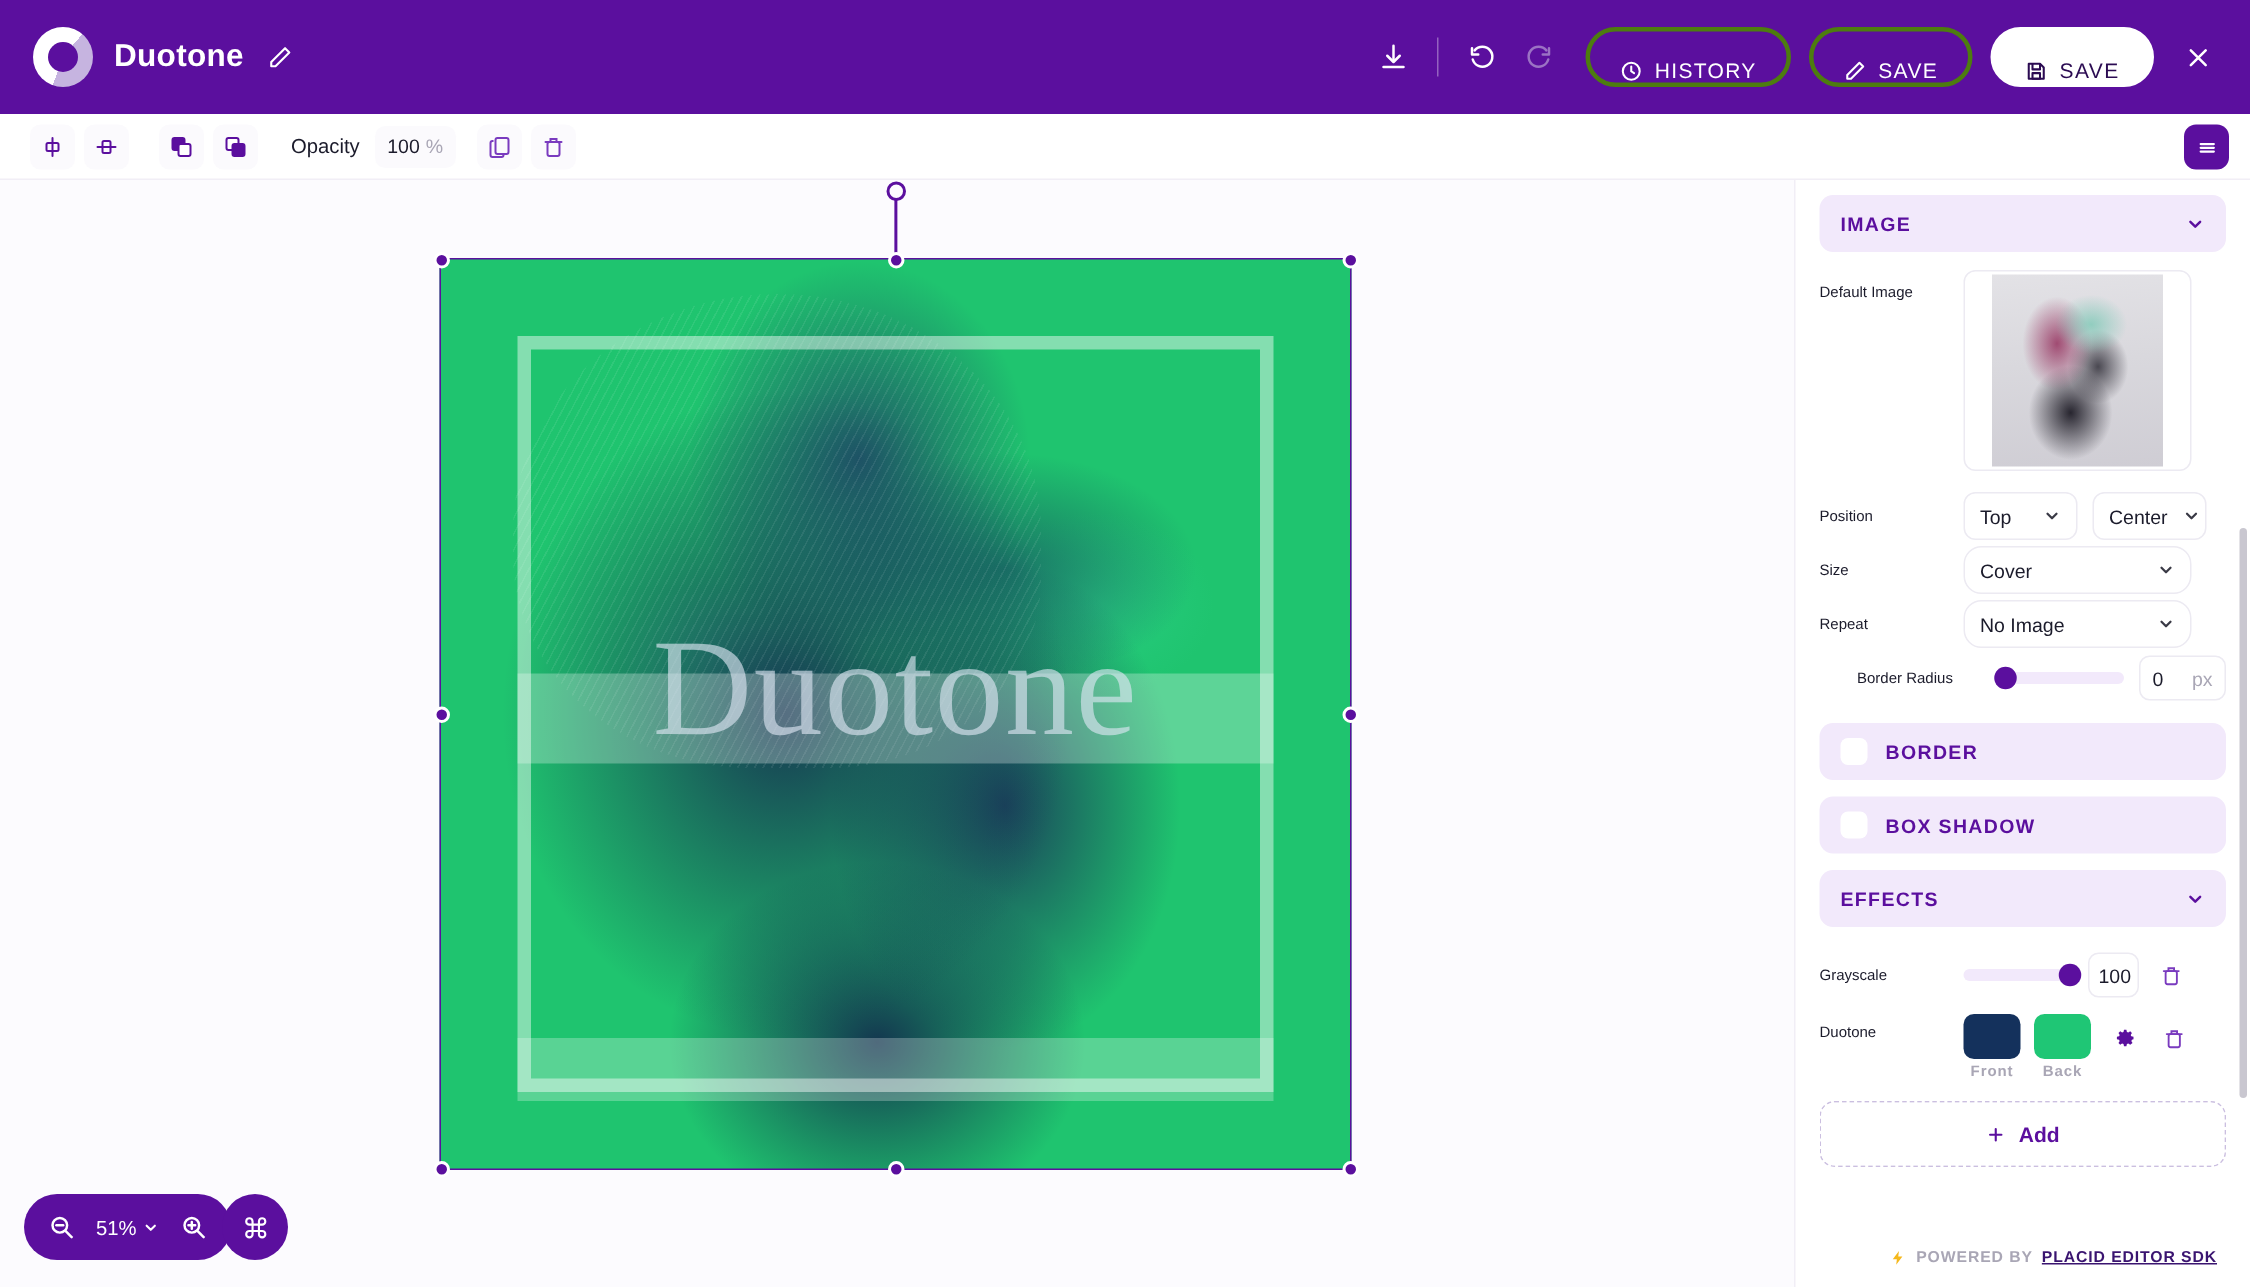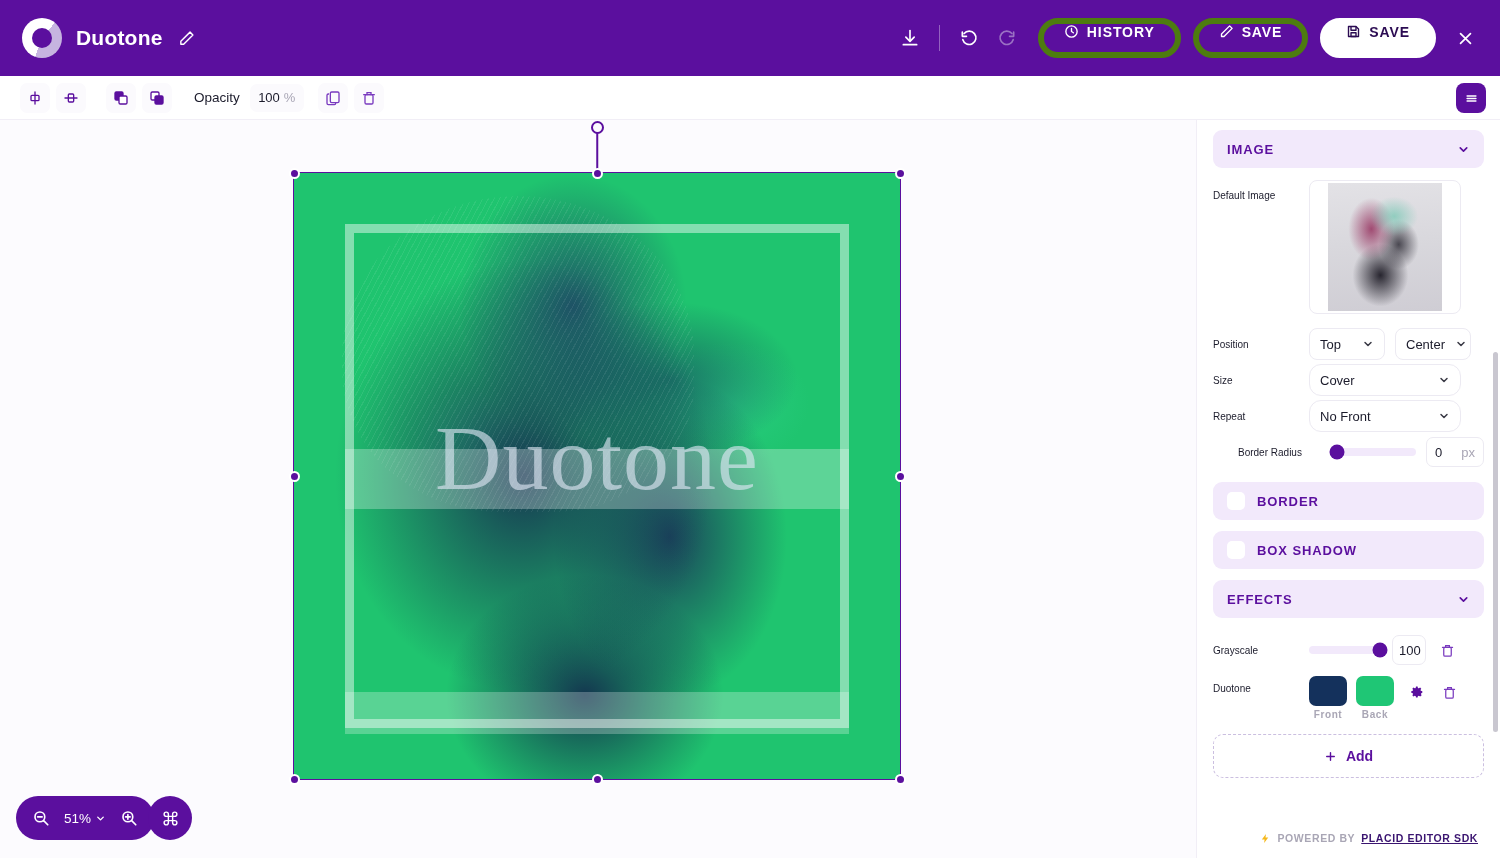--- a/index.html
+++ b/index.html
@@ -36,23 +36,23 @@
   }
   .header-right {
     margin-left: auto; display: flex; align-items: center; gap: 0px;
   }
   .ic-btn {
     width: 38px; height: 38px; display: flex; align-items: center; justify-content: center;
     cursor: pointer;
   }
   .hdr-divider { width: 1px; height: 26px; background: rgba(255,255,255,.35); margin: 0 10px; }
   .pill {
-    display: flex; align-items: flex-start; gap: 8px; height: 40px;
-    border: 6px solid #4d7c0f; border-radius: 22px; padding: 0 20px;
-    color: #fff; font-size: 14px; font-weight: bold; letter-spacing: .9px;
+    display: flex; align-items: flex-end; gap: 8px; height: 40px;
+    border: 3px solid #4d7c0f; border-radius: 22px; padding: 0 20px;
+    color: #fff; font-size: 14px; font-weight: normal; letter-spacing: .9px;
     cursor: pointer; background: transparent; margin-left: 12px;
   }
   .pill.solid { background: #ffffff; color: #2b0b52; border-color: #ffffff; }
   .close-x {
     margin-left: 16px; width: 26px; height: 26px; color: #fff; cursor: pointer;
     display: flex; align-items: center; justify-content: center; font-size: 19px;
   }
 
   
   .subbar {
@@ -506,21 +506,21 @@
             <svg width="12" height="12" viewBox="0 0 24 24" fill="none" stroke="#3a3a46" stroke-width="3" stroke-linecap="round" stroke-linejoin="round">
                 <path d="M6 9l6 6 6-6"></path>
               </svg>
           </span>
         </div>
       </div>
 
       <div class="row">
         <div class="row-label">Repeat</div>
         <div class="sel w-full">
-          <span>No Front</span>
+          <span>No Image</span>
           <span class="chev">
             <svg width="12" height="12" viewBox="0 0 24 24" fill="none" stroke="#3a3a46" stroke-width="3" stroke-linecap="round" stroke-linejoin="round">
                 <path d="M6 9l6 6 6-6"></path>
               </svg>
           </span>
         </div>
       </div>
 
       <div class="row" style="margin-bottom:12px;justify-content:flex-end;">
         <div class="row-label">Border Radius</div>

